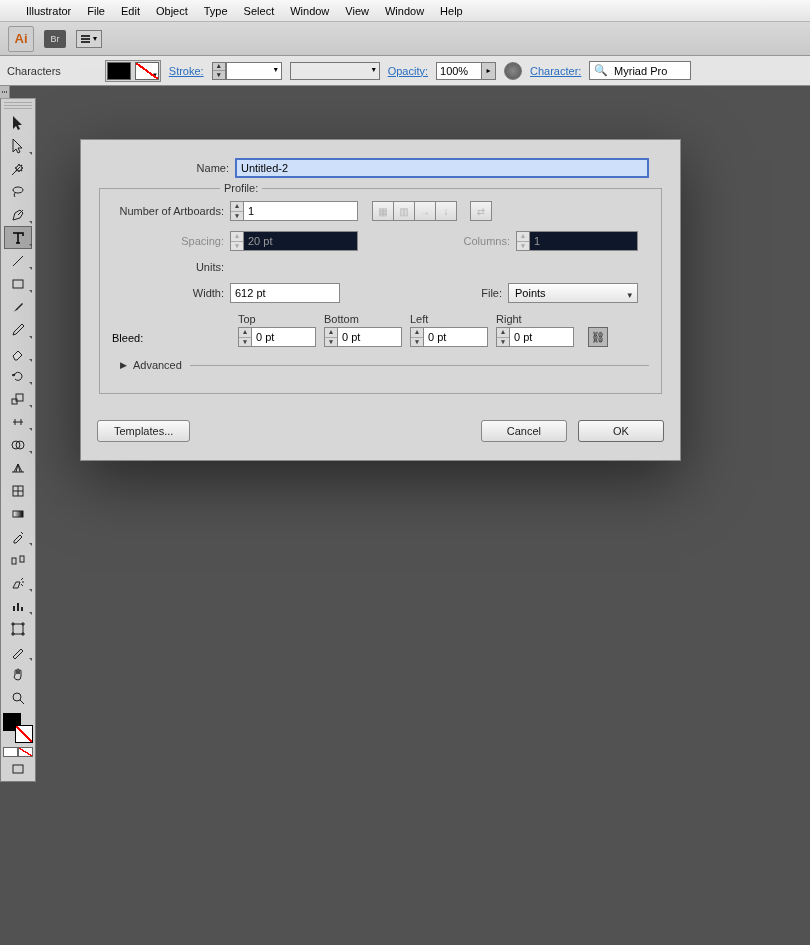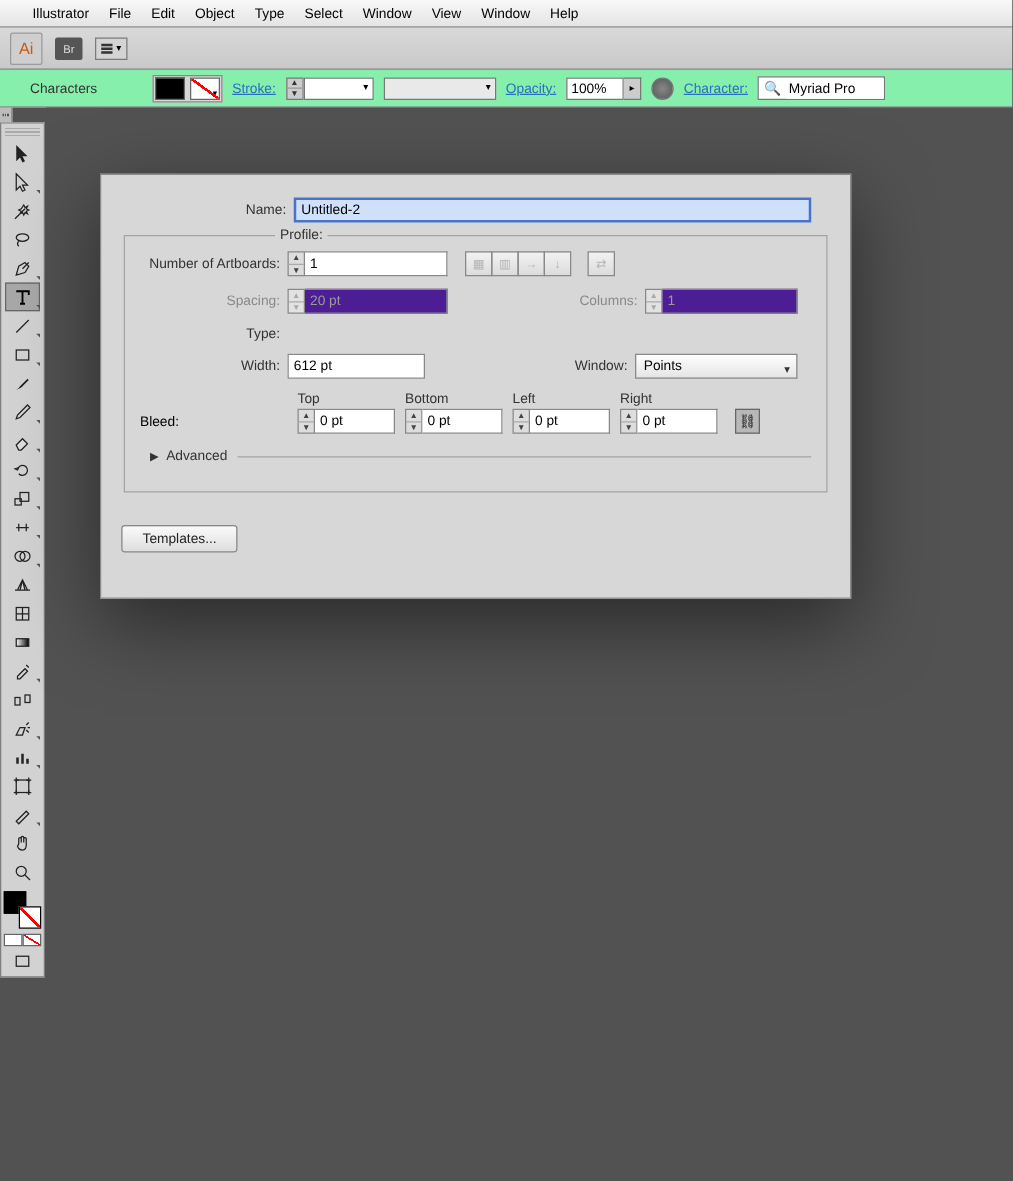--- a/index.html
+++ b/index.html
@@ -6,29 +6,29 @@
   body { width: 810px; height: 945px; background: #525252; overflow: hidden; }
 
   
   .menubar { height: 22px; background: linear-gradient(#f8f8f8,#e4e4e4); display: flex; align-items: center; padding: 0 10px; gap: 16px; border-bottom: 1px solid #b5b5b5; }
   .apple { font-size: 14px; }
   .menubar .app-name { font-weight: normal; }
   .menubar span { color: #000; }
 
   
   .appheader { height: 34px; background: linear-gradient(#d9d9d9,#c9c9c9); border-bottom: 1px solid #969696; display:flex; align-items:center; padding:0 8px; gap:10px;}
-  .ai-badge { width:26px; height:26px; background:#cfcfcf; border:1px solid #9a9a9a; display:inline-flex; align-items:center; justify-content:center; color:#c75b12; font-weight:normal; font-size:13px; border-radius:2px;}
+  .ai-badge { width:26px; height:26px; background:#cfcfcf; border:1px solid #9a9a9a; display:inline-flex; align-items:center; justify-content:center; color:#c75b12; font-weight:bold; font-size:13px; border-radius:2px;}
   .br-badge { width:22px; height:18px; background:#555; color:#ddd; display:inline-flex; align-items:center; justify-content:center; font-size:9px; border-radius:2px;}
   .layout-btn { width:26px; height:18px; border:1px solid #7a7a7a; background:#d4d4d4; display:inline-flex; align-items:center; justify-content:center;}
   .layout-btn::after{content:"▾"; font-size:8px; margin-left:3px;}
   .layout-btn .bars{display:flex; flex-direction:column; gap:1px;}
   .layout-btn .bars i{display:block; width:9px; height:2px; background:#333;}
 
   
-  .controlbar { height: 30px; background:#86efac; border-bottom:1px solid #8f8f8f; display:flex; align-items:center; padding:0 24px; gap:8px; position:relative;}
+  .controlbar { height: 30px; background:#e5e5e5; border-bottom:1px solid #8f8f8f; display:flex; align-items:center; padding:0 7px; gap:8px; position:relative;}
   .cb-label { color:#333; }
   .swatch-group{ display:flex; gap:4px; border:1px solid #888; padding:1px; background:#d6d6d6;}
   .swatch{ width:24px; height:18px; border:1px solid #666; background:#fff; position:relative;}
   .swatch.fill{ background:#000;}
   .swatch .chev{position:absolute; right:1px; bottom:0; font-size:7px;}
   .swatch.none{ background:#fff;}
   .swatch.none::after{content:""; position:absolute; left:0; top:0; right:0; bottom:0; background:linear-gradient(to top right, transparent 46%, red 46%, red 54%, transparent 54%);}
   .link{ color:#2a6fc2; text-decoration:underline;}
   .stepper { display:inline-flex; flex-direction:column; border:1px solid #777; background:#ccc; }
   .stepper b{width:12px;height:8px;display:flex;align-items:center;justify-content:center;font-size:7px;color:#333;border-bottom:1px solid #999;}
@@ -76,21 +76,21 @@
   .row .lab.dis{color:#8a8a8a;}
   .txt{height:20px;border:1px solid #888;background:#fff;padding:0 4px;outline:none;}
   .txt.sel{border:2px solid #4a73c8;background:#cfe0fb;}
   .ddl{height:20px;border:1px solid #888;background:linear-gradient(#fefefe,#e5e5e5);position:relative;padding:0 20px 0 6px;line-height:18px;text-align:left;}
   .ddl::after{content:"▾";position:absolute;right:5px;top:2px;font-size:9px;color:#333;}
   .stepbox{display:flex;}
   .stepbox .sb{width:14px;height:20px;border:1px solid #888;background:#ddd;display:flex;flex-direction:column;}
   .stepbox .sb b{flex:1;display:flex;align-items:center;justify-content:center;font-size:7px;color:#444;}
   .stepbox .sb b:first-child{border-bottom:1px solid #aaa;}
   .stepbox input{width:100px;height:20px;border:1px solid #888;border-left:none;background:#fff;padding:0 4px;outline:none;}
-  .stepbox.dis input{background:#4c1d95;color:#9a9a9a;}
+  .stepbox.dis input{background:#0f172a;color:#9a9a9a;}
   .stepbox.dis .sb{background:#e2e2e2;}
   .stepbox.dis .sb b{color:#aaa;}
 
   .fieldset{border:1px solid #a4a4a4;padding:12px 12px 16px;position:relative;margin-top:2px;}
   .fieldset .legend{position:absolute;top:-7px;left:120px;background:#d7d7d7;padding:0 4px;color:#333;}
 
   .iconbtn{width:22px;height:20px;border:1px solid #888;background:linear-gradient(#f2f2f2,#dcdcdc);display:inline-flex;align-items:center;justify-content:center;margin-right:-1px;color:#888;font-size:10px;}
   .iconbtn.lone{margin-left:14px;}
   .iconbtn.dis{color:#b5b5b5;}
 
@@ -105,21 +105,21 @@
   .bleed-col .bl{color:#333;margin-bottom:2px;}
   .bleed-col .stepbox input{width:64px;}
   .linkbtn{width:20px;height:20px;border:1px solid #666;background:#b8b8b8;display:inline-flex;align-items:center;justify-content:center;margin-left:6px;margin-bottom:0;}
 
   .adv{display:flex;align-items:center;margin:12px 0 6px 8px;color:#333;}
   .adv .tri{margin-right:6px;font-size:9px;}
   .adv-line{border-top:1px solid #a4a4a4;flex:1;margin-left:8px;}
 
   .summary{text-align:center;color:#333;margin-top:10px;}
 
-  .dlg-buttons{display:flex;justify-content:space-between;padding:12px 16px 36px;}
+  .dlg-buttons{display:flex;justify-content:space-between;padding:12px 16px 18px;}
   .btn{height:22px;min-width:86px;padding:0 16px;border:1px solid #888;background:linear-gradient(#fafafa,#dedede);border-radius:3px;color:#222;}
   .btn.def{border:1px solid #6a6a6a;}
 </style>
 </head>
 <body>
 
 <div class="menubar">
   <span class="apple"></span>
   <span class="app-name">Illustrator</span>
   <span>File</span>
@@ -457,27 +457,27 @@
         <div class="stepbox dis">
           <div class="sb">
               <b>▴</b>
               <b>▾</b>
             </div>
           <input disabled="" style="width: 108px;" value="1">
         </div>
       </div>
 
       <div class="row">
-        <div class="lab" style="width:118px">Type:</div>
+        <div class="lab" style="width:118px">Units:</div>
       </div>
 
       <div class="row">
         <div class="lab" style="width:118px">Width:</div>
         <input class="txt" style="width: 110px;" value="612 pt">
-        <div class="lab" style="width:168px">Window:</div>
+        <div class="lab" style="width:168px">File:</div>
         <div class="ddl" style="width:130px"><span>Points</span></div>
       </div>
 
 
       <div class="bleed-row">
         <div class="lab" style="width:118px;padding-bottom:3px">Bleed:</div>
         <div class="bleed-col">
           <span class="bl">Top</span>
           <div class="stepbox">
               <div class="sb">
@@ -524,14 +524,18 @@
         <span class="tri">▶</span>
         <span>Advanced</span>
         <span class="adv-line"></span>
       </div>
 
     </div>
   </div>
 
   <div class="dlg-buttons">
     <button class="btn">Templates...</button>
+    <div>
+      <button class="btn">Cancel</button>
+      <button class="btn def" style="margin-left:8px">OK</button>
+    </div>
   </div>
 </div>
 
 </body></html>

